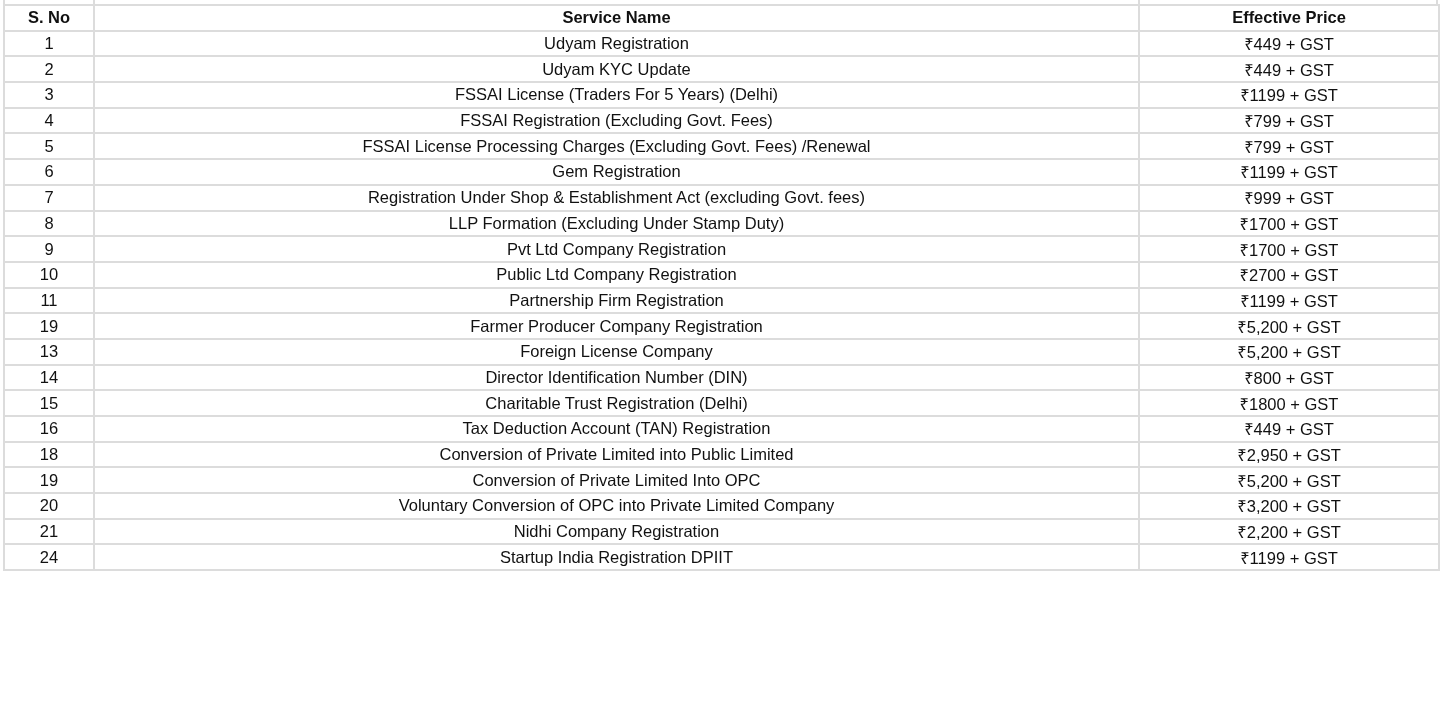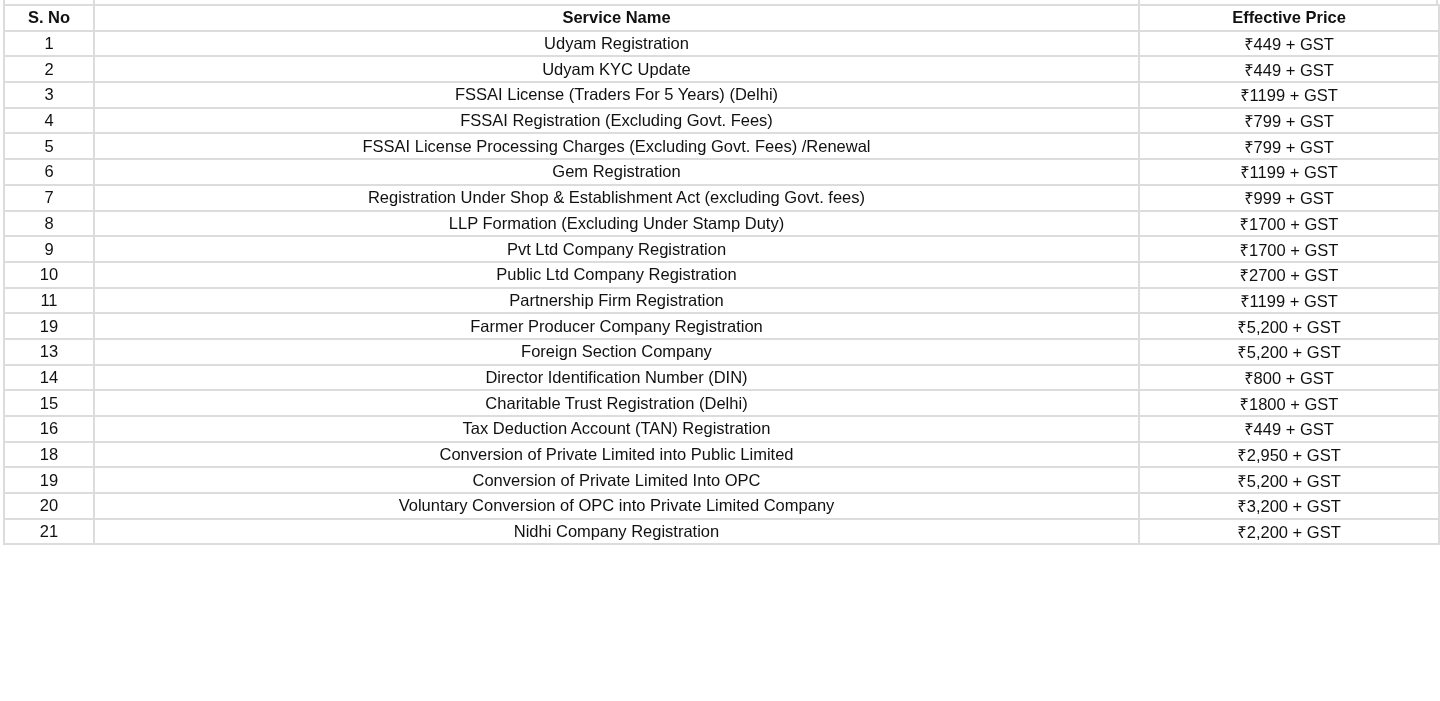--- a/index.html
+++ b/index.html
@@ -96,21 +96,21 @@
           <td>Partnership Firm Registration</td>
           <td>₹1199 + GST</td>
         </tr>
         <tr>
           <td>19</td>
           <td>Farmer Producer Company Registration</td>
           <td>₹5,200 + GST</td>
         </tr>
         <tr>
           <td>13</td>
-          <td>Foreign Section Company</td>
+          <td>Foreign License Company</td>
           <td>₹5,200 + GST</td>
         </tr>
         <tr>
           <td>14</td>
           <td>Director Identification Number (DIN)</td>
           <td>₹800 + GST</td>
         </tr>
         <tr>
           <td>15</td>
           <td>Charitable Trust Registration (Delhi)</td>
@@ -134,15 +134,20 @@
         <tr>
           <td>20</td>
           <td>Voluntary Conversion of OPC into Private Limited Company</td>
           <td>₹3,200 + GST</td>
         </tr>
         <tr>
           <td>21</td>
           <td>Nidhi Company Registration</td>
           <td>₹2,200 + GST</td>
         </tr>
+        <tr>
+          <td>24</td>
+          <td>Startup India Registration DPIIT</td>
+          <td>₹1199 + GST</td>
+        </tr>
       </tbody>
   </table>
 </div>
 
 </body></html>

